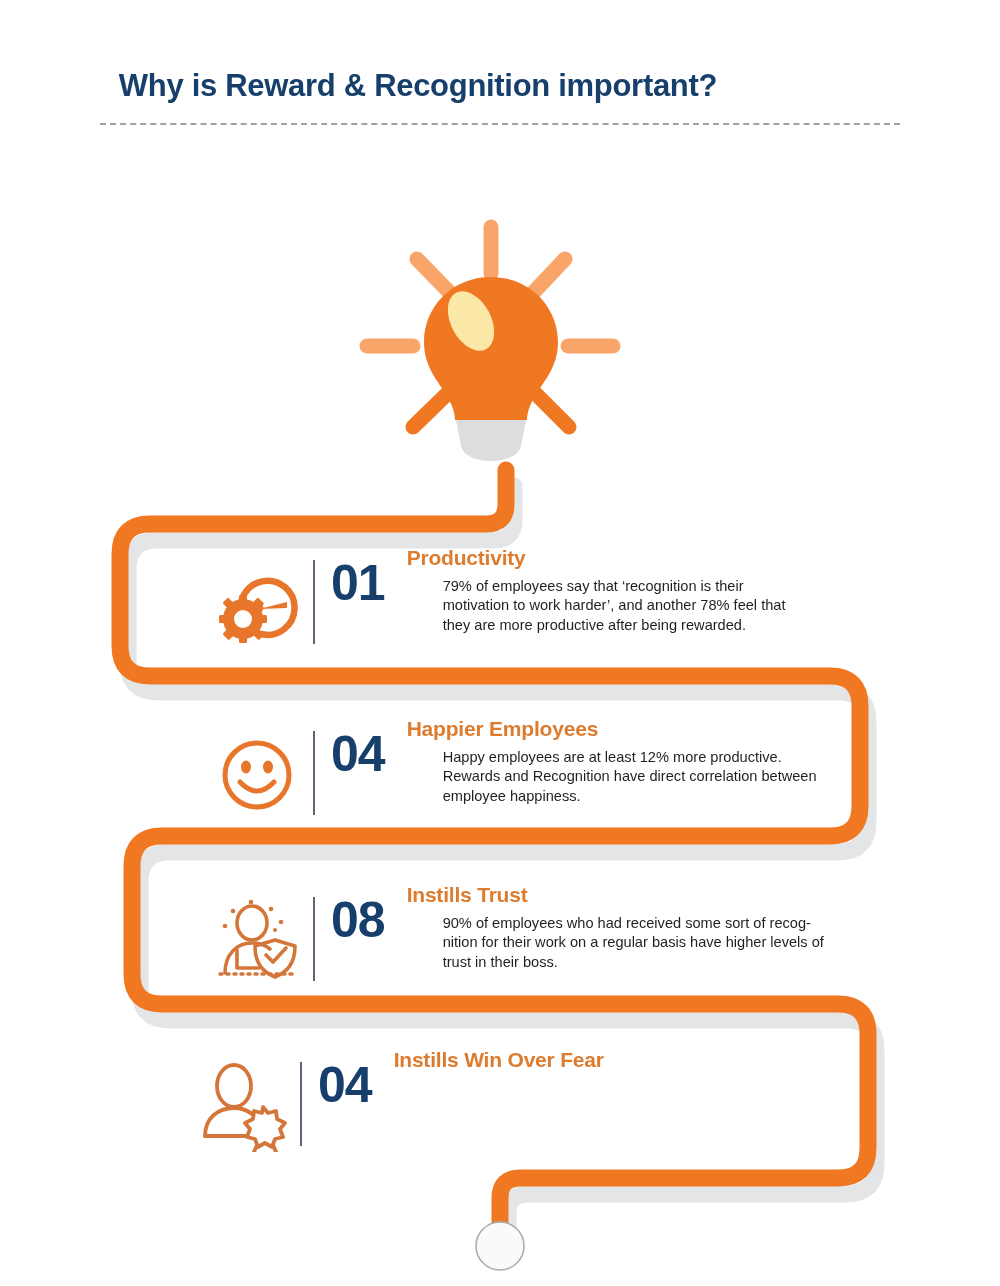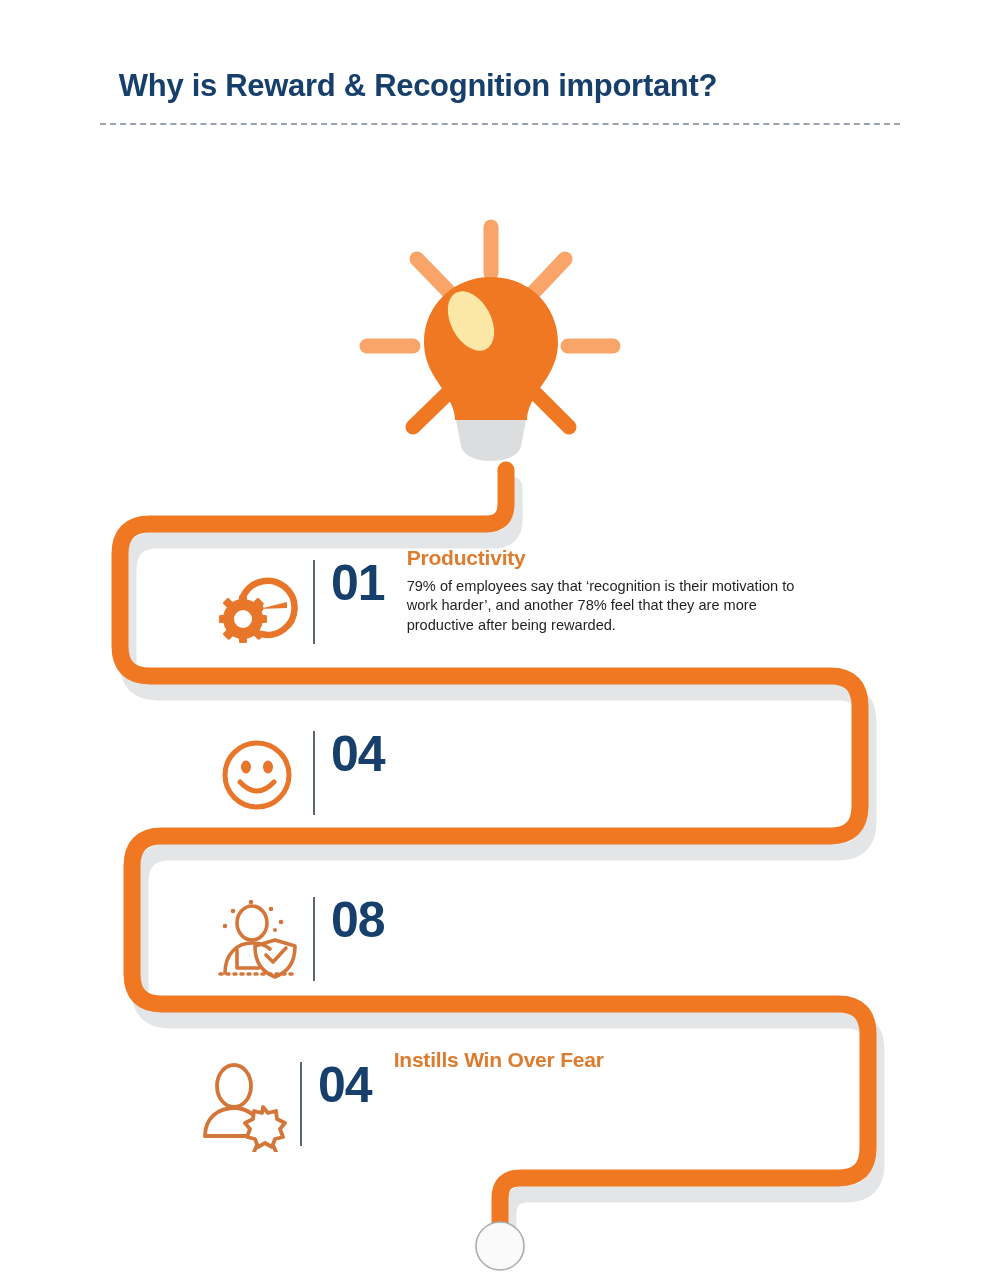--- a/index.html
+++ b/index.html
@@ -107,20 +107,21 @@
     font-size: 21px;
     font-weight: bold;
     color: #DD7B2E;
     margin-bottom: 7px;
     letter-spacing: -0.2px;
   }
   .row-body {
     font-size: 14.6px;
     line-height: 1.33;
     color: #231f20;
+    margin-left: 36px;
   }
 </style>
 </head>
 <body>
 
 <svg class="path-svg" viewBox="0 0 1000 1286">
 
   <g fill="none" stroke="#E3E5E7" stroke-width="17" stroke-linecap="round">
     <path d="M 506 470
              L 506 504
@@ -248,20 +249,24 @@
   <div class="row-icon">
     <svg width="80" height="80" viewBox="0 0 80 80">
       <circle cx="40" cy="40" r="32" fill="none" stroke="#E8762A" stroke-width="5"></circle>
       <ellipse cx="29" cy="32" rx="5" ry="6.5" fill="#E8762A"></ellipse>
       <ellipse cx="51" cy="32" rx="5" ry="6.5" fill="#E8762A"></ellipse>
       <path d="M 23 47 Q 40 65 57 47" fill="none" stroke="#E8762A" stroke-width="5" stroke-linecap="round"></path>
     </svg>
   </div>
   <div class="sep"></div>
   <div class="row-num">04</div>
+  <div class="row-text">
+    <div class="row-head">Happier Employees</div>
+    <div class="row-body">Happy employees are at least 12% more productive. Rewards and Recognition have direct correlation between employee happiness.</div>
+  </div>
 </div>
 
 <div class="row row-3">
   <div class="row-icon">
     <svg width="92" height="86" viewBox="0 0 92 86">
       <g fill="none" stroke="#D4763A" stroke-width="3.6" stroke-linecap="round" stroke-linejoin="round">
 
         <ellipse cx="41" cy="25" rx="15" ry="17"></ellipse>
 
         <path d="M 14 75 C 14 56 26 45 41 45 C 48 45 54 47 59 51"></path>
@@ -281,20 +286,22 @@
         <circle cx="40" cy="4" r="2.3"></circle>
         <circle cx="60" cy="11" r="2.3"></circle>
         <circle cx="70" cy="24" r="2.3"></circle>
         <circle cx="64" cy="32" r="2"></circle>
       </g>
     </svg>
   </div>
   <div class="sep"></div>
   <div class="row-num">08</div>
   <div class="row-text">
+    <div class="row-head">Instills Trust</div>
+    <div class="row-body">90% of employees who had received some sort of recog-nition for their work on a regular basis have higher levels of trust in their boss.</div>
   </div>
 </div>
 
 <div class="row row-4">
   <div class="row-icon">
     <svg width="90" height="92" viewBox="0 0 90 92">
       <g fill="none" stroke="#D4763A" stroke-width="3.8" stroke-linecap="round" stroke-linejoin="round">
 
         <ellipse cx="35" cy="26" rx="17" ry="21"></ellipse>
 

